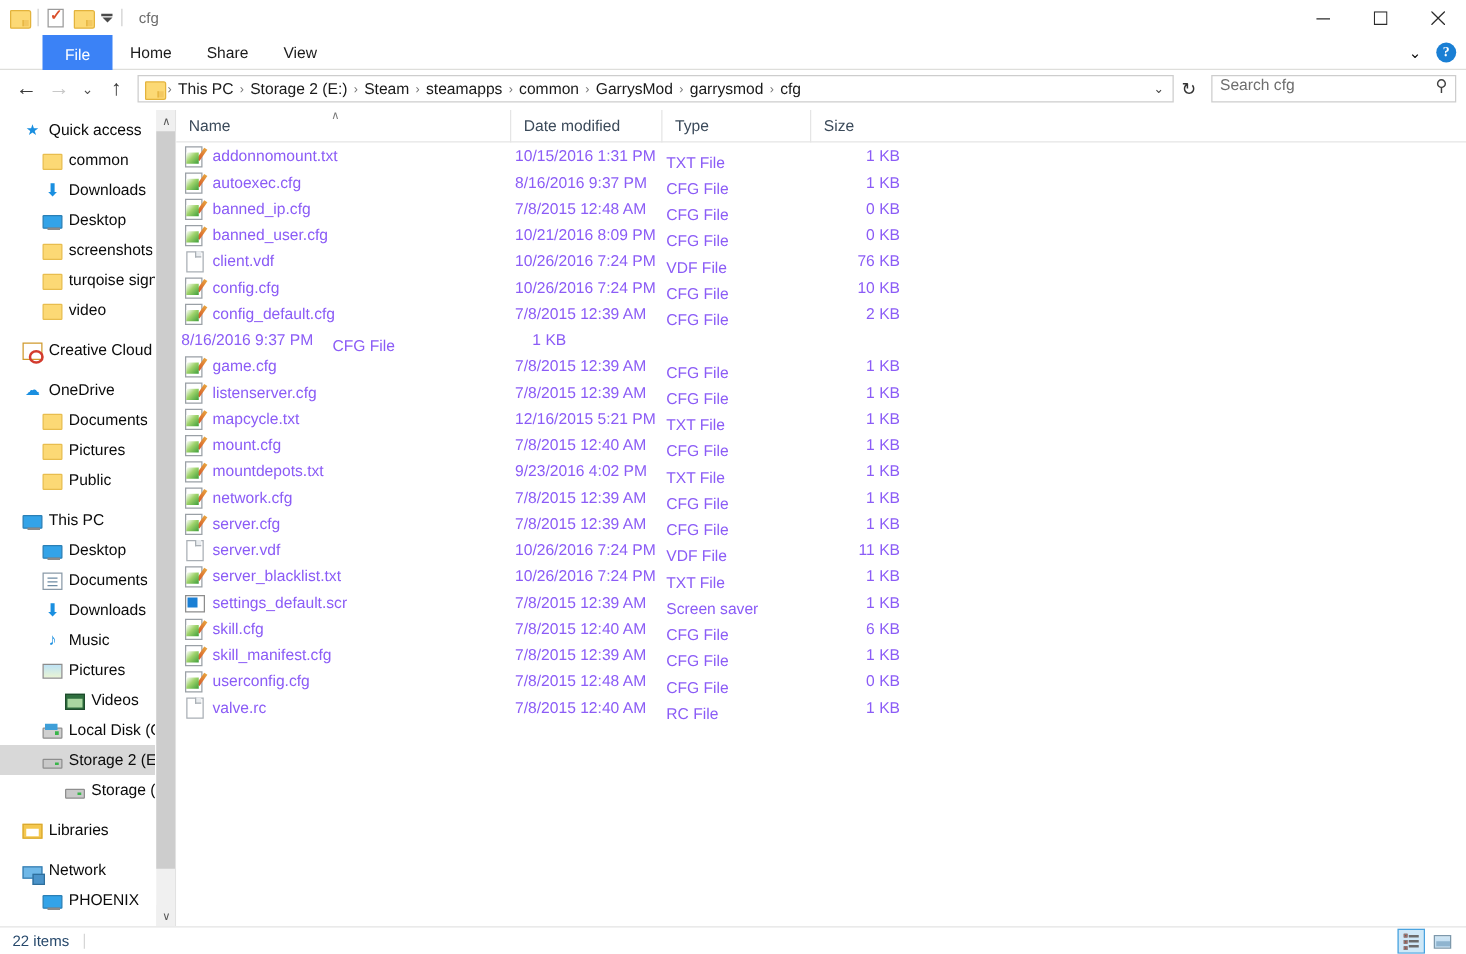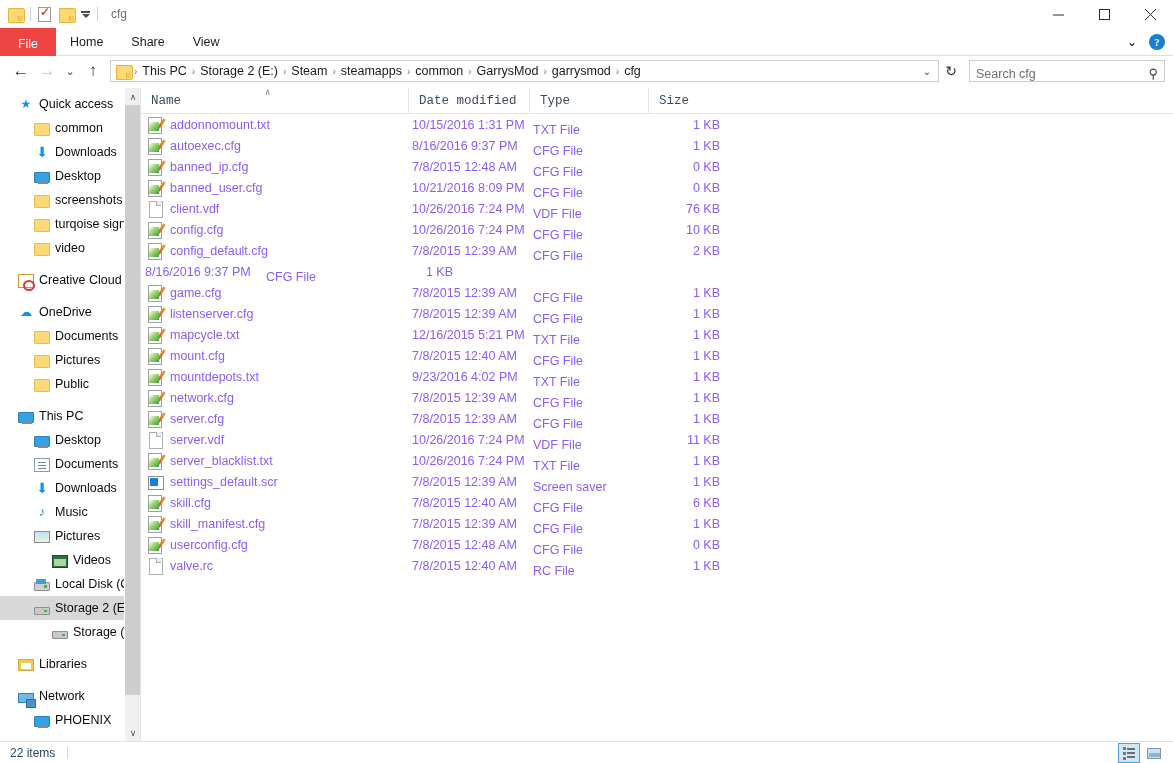--- a/index.html
+++ b/index.html
@@ -55,21 +55,21 @@
 
   
   .ribbon {
     position:absolute; left:0; top:28px; width:1173px; height:28px;
     background:#ffffff; border-bottom:1px solid #dededb; display:flex; align-items:stretch;
   }
   .tab {
     display:flex; align-items:center; justify-content:center; padding:0 14px;
     font-size:12.5px; color:#1b1b1b; height:28px;
   }
-  .tab.file { background:#ef4444; color:#fff; width:56px; padding:16px; }
+  .tab.file { background:#3b82f6; color:#fff; width:56px; padding:16px;margin-left:34px; }
   .ribbon-right {
     position:absolute; right:0; top:0; height:28px; display:flex; align-items:center; gap:4px;
     padding-right:8px;
   }
   .ribbon-chev { width:26px; height:28px; display:flex;align-items:center;justify-content:center; }
   .help-ico {
     width:16px;height:16px;border-radius:50%;background:#1a7fd4;color:#fff;
     font-size:11px;font-weight:bold;display:flex;align-items:center;justify-content:center;
     font-family:"Liberation Serif", serif;
   }
@@ -91,21 +91,21 @@
     min-width:0;
   }
   .crumbs { display:flex; align-items:center; flex:1; min-width:0; overflow:hidden; }
   .crumb { font-size:12.5px; color:#1a1a1a; padding:0 4px; white-space:nowrap; }
   .crumb-sep { color:#777; font-size:10px; padding:0 1px; }
   .crumb-dd { width:18px; text-align:center; color:#444; font-size:10px; }
   .refresh { width:24px; height:26px; display:flex;align-items:center;justify-content:center;
     color:#333; font-size:14px; }
   .searchbox {
     width:196px; height:22px; border:1px solid #cdcdcd; background:#fff;
-    display:flex; align-items:flex-end; padding:0 6px; margin-left:6px;
+    display:flex; align-items:flex-start; padding:0 6px; margin-left:6px;
   }
   .searchbox .ph { flex:1; font-size:12.5px; color:#6e6e6e; }
   .searchbox .mag { font-size:13px; color:#3f3f3f; }
 
   
   .content { position:absolute; left:0; top:88px; width:1173px; height:653px; display:flex; }
 
   
   .sidebar {
     width:140px; height:653px; background:#fff; overflow:hidden; position:relative;
@@ -163,21 +163,20 @@
   .sb-thumb { position:absolute; left:0; top:17px; width:16px; height:590px; background:#cdcdcd; }
   .sb-arrow.bottom { position:absolute; bottom:0; left:0; }
 
   .vsplit { width:1px; background:#e2e2e2; height:653px; }
 
   
   .listpane { flex:1; position:relative; background:#fff; }
   .colhdr {
     display:flex; height:26px; border-bottom:1px solid #e5e5e5; align-items:center;
     position:relative;
-    font-family:Liberation Mono, monospace;
   }
   .col {
     font-size:12.5px; color:#3b4a5a; padding-left:10px; height:26px;
     display:flex; align-items:center; border-left:1px solid #e5e5e5;
     position:relative;
   }
   .col:first-child { border-left:none; }
   .col.name { width:267px; }
   .col.date { width:121px; }
   .col.type { width:119px; }

